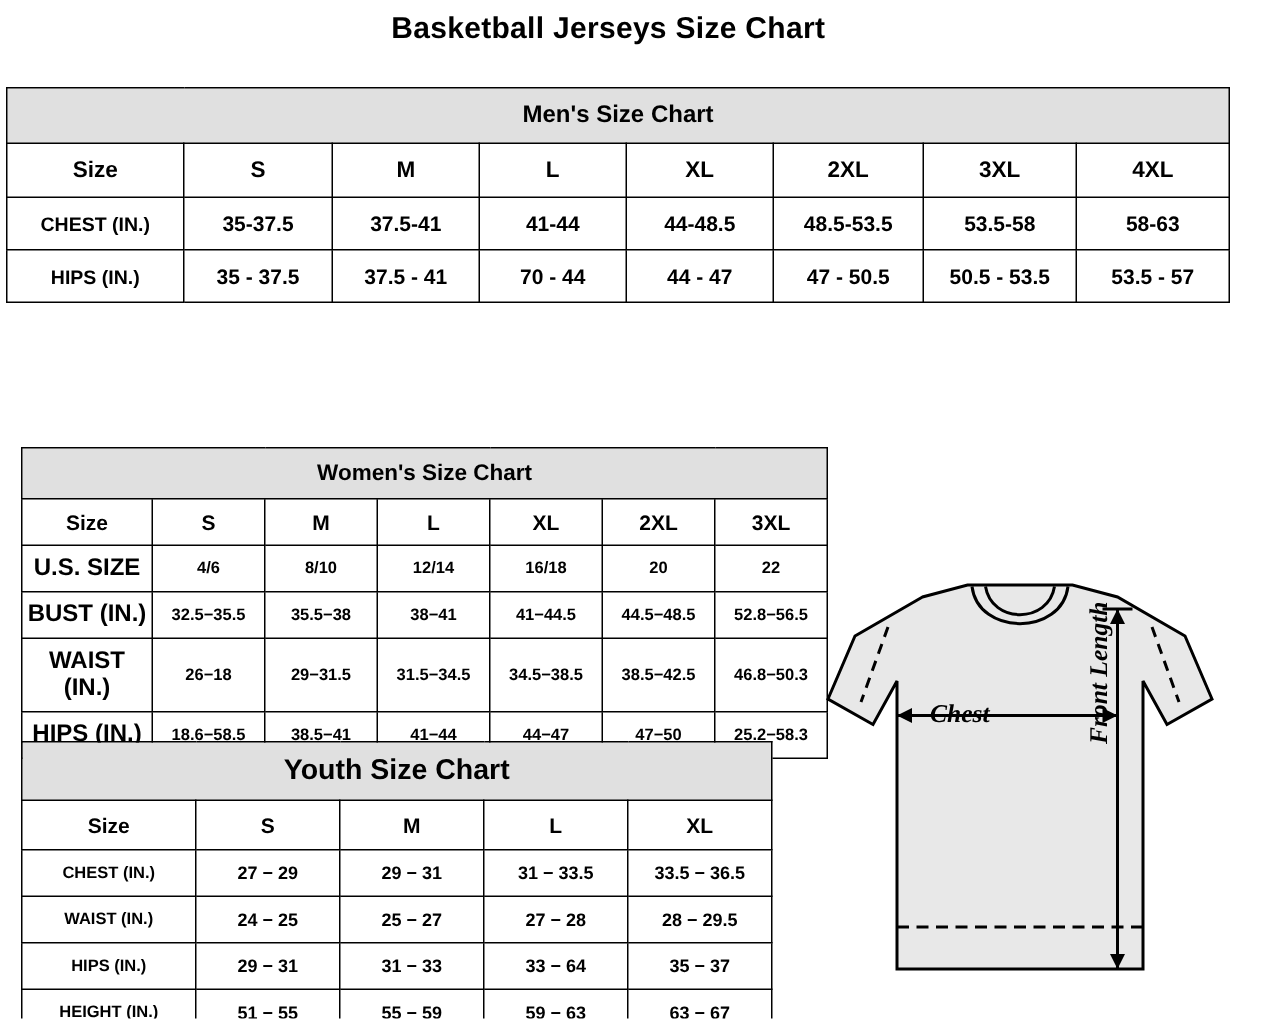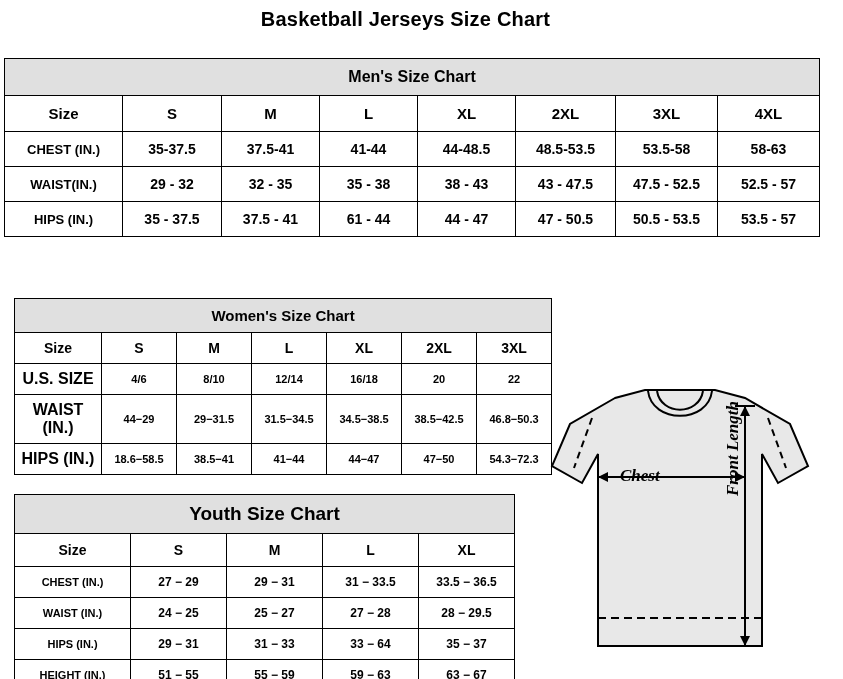--- a/index.html
+++ b/index.html
@@ -142,34 +142,24 @@
       <td class="rowlabel">CHEST (IN.)</td>
       <td>35-37.5</td>
       <td>37.5-41</td>
       <td>41-44</td>
       <td>44-48.5</td>
       <td>48.5-53.5</td>
       <td>53.5-58</td>
       <td>58-63</td>
     </tr>
     <tr>
-      <td class="rowlabel">WAIST(IN.)</td>
-      <td>29 - 32</td>
-      <td>32 - 35</td>
-      <td>35 - 38</td>
-      <td>38 - 43</td>
-      <td>43 - 47.5</td>
-      <td>47.5 - 52.5</td>
-      <td>52.5 - 57</td>
-    </tr>
-    <tr>
       <td class="rowlabel">HIPS (IN.)</td>
       <td>35 - 37.5</td>
       <td>37.5 - 41</td>
-      <td>61 - 44</td>
+      <td>70 - 44</td>
       <td>44 - 47</td>
       <td>47 - 50.5</td>
       <td>50.5 - 53.5</td>
       <td>53.5 - 57</td>
     </tr>
   </tbody>
     </table>
 
   <table id="women-table">
     <colgroup>
@@ -197,36 +187,45 @@
     <tr>
       <td class="rowlabel">U.S. SIZE</td>
       <td>4/6</td>
       <td>8/10</td>
       <td>12/14</td>
       <td>16/18</td>
       <td>20</td>
       <td>22</td>
     </tr>
     <tr>
+      <td class="rowlabel">BUST (IN.)</td>
+      <td>32.5−35.5</td>
+      <td>35.5−38</td>
+      <td>38−41</td>
+      <td>41−44.5</td>
+      <td>44.5−48.5</td>
+      <td>52.8−56.5</td>
+    </tr>
+    <tr>
       <td class="rowlabel">WAIST (IN.)</td>
-      <td>44−29</td>
+      <td>26−18</td>
       <td>29−31.5</td>
       <td>31.5−34.5</td>
       <td>34.5−38.5</td>
       <td>38.5−42.5</td>
       <td>46.8−50.3</td>
     </tr>
     <tr>
       <td class="rowlabel">HIPS (IN.)</td>
       <td>18.6−58.5</td>
       <td>38.5−41</td>
       <td>41−44</td>
       <td>44−47</td>
       <td>47−50</td>
-      <td>54.3−72.3</td>
+      <td>25.2−58.3</td>
     </tr>
   </tbody>
     </table>
 
   <table id="youth-table">
     <colgroup>
       <col style="width:116px">
         <col style="width:96px">
         <col style="width:96px">
         <col style="width:96px">

